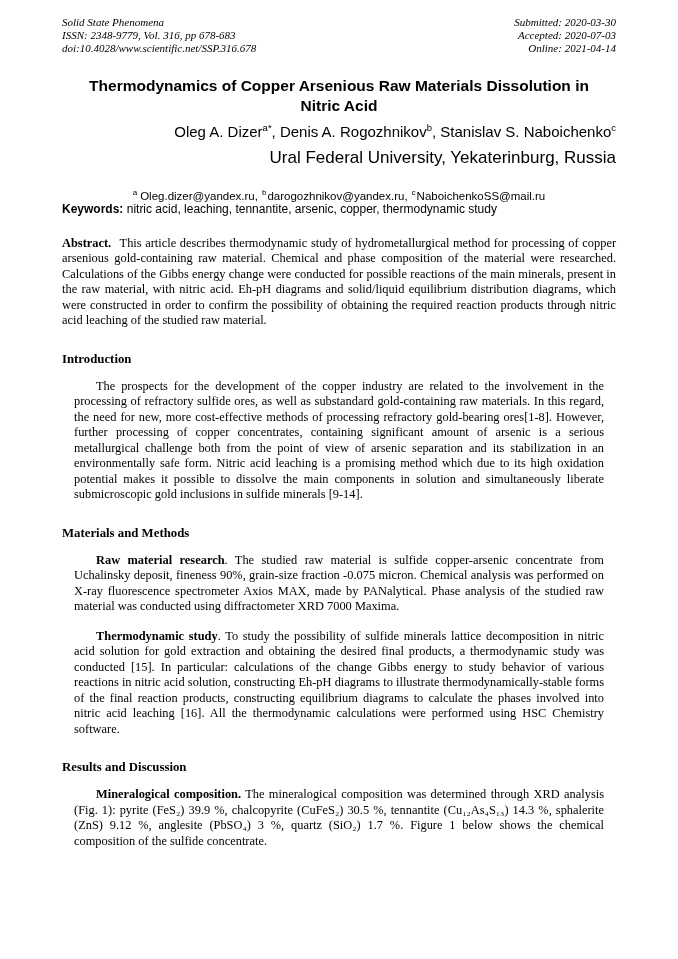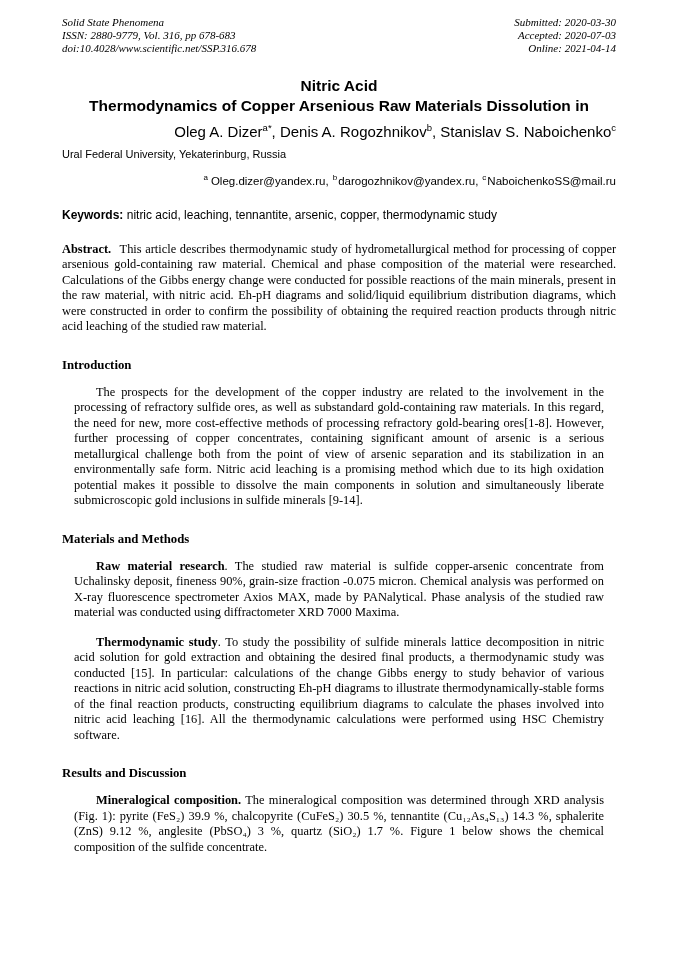--- a/index.html
+++ b/index.html
@@ -42,37 +42,36 @@
   .authors {
     margin-top: 6px;
     text-align: right;
     font-family: "Liberation Sans", "DejaVu Sans", sans-serif;
     font-size: 15px;
   }
   .authors sup { font-size: 9.5px; }
 
   .affiliation {
     margin-top: 8px;
-    text-align: left;
+    text-align: right;
     font-family: "Liberation Sans", "DejaVu Sans", sans-serif;
-    font-size: 11px;
+    font-size: 17px;
   }
   .emails {
-    margin-top: 13px;
-    text-align: right;
+    margin-top: 20px;
+    text-align: center;
     font-family: "Liberation Sans", "DejaVu Sans", sans-serif;
     font-size: 11.5px;
   }
   .emails sup { font-size: 8px; }
   .email-item + .email-item { margin-left: 4px; }
   .email-item sup { margin-right: 1px; }
   .email-item:first-child sup { margin-right: 3px; }
 
   .keywords {
-    margin-top: 21px;
     font-family: "Liberation Sans", "DejaVu Sans", sans-serif;
     font-size: 12px;
   }
   .keywords .kw-label { font-weight: bold; }
 
   .abstract {
     margin-top: 20px;
     font-size: 12.4px;
     line-height: 1.25;
     text-align: justify;
@@ -96,33 +95,33 @@
   .lead { font-weight: bold; }
 </style>
 </head>
 <body>
 
 <div class="page">
 
   <div class="jheader">
     <div class="jheader-left">
       <div>Solid State Phenomena</div>
-      <div>ISSN: 2880-9779, Vol. 316, pp 678-683</div>
+      <div>ISSN: 2348-9779, Vol. 316, pp 678-683</div>
       <div>doi:10.4028/www.scientific.net/SSP.316.678</div>
     </div>
     <div class="jheader-right">
       <div>Submitted: 2020-03-30</div>
       <div>Accepted: 2020-07-03</div>
       <div>Online: 2021-04-14</div>
     </div>
   </div>
 
   <h1 class="paper-title">
+      <span>Thermodynamics of Copper Arsenious Raw Materials Dissolution in</span>
       <span>Nitric Acid</span>
-      <span>Thermodynamics of Copper Arsenious Raw Materials Dissolution in</span>
     </h1>
 
   <div class="authors"><span class="author"><span>Oleg A. Dizer</span><sup>a*</sup><span>, </span></span><span class="author"><span>Denis A. Rogozhnikov</span><sup>b</sup><span>, </span></span><span class="author"><span>Stanislav S. Naboichenko</span><sup>c</sup></span></div>
 
   <div class="affiliation">Ural Federal University, Yekaterinburg, Russia</div>
 
   <div class="emails"><span class="email-item"><sup>a</sup><span>Oleg.dizer@yandex.ru,</span></span><span class="email-item"><sup>b</sup><span>darogozhnikov@yandex.ru,</span></span><span class="email-item"><sup>c</sup><span>NaboichenkoSS@mail.ru</span></span></div>
 
   <div class="keywords">
     <span class="kw-label">Keywords:</span>

